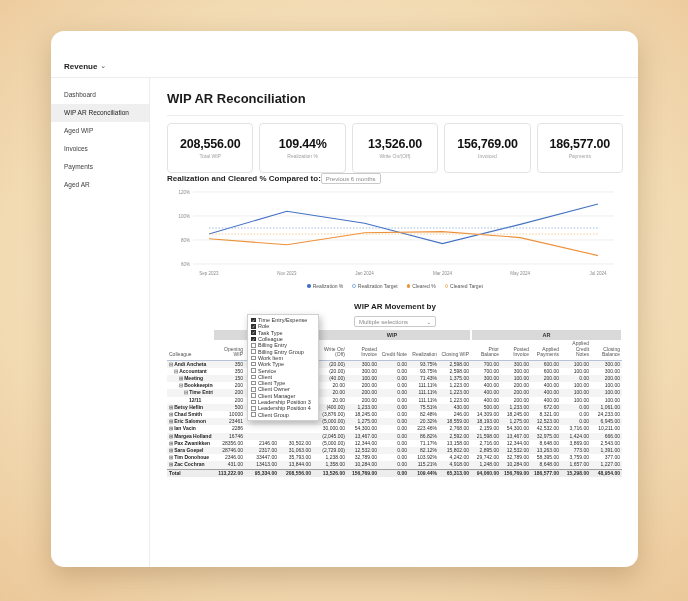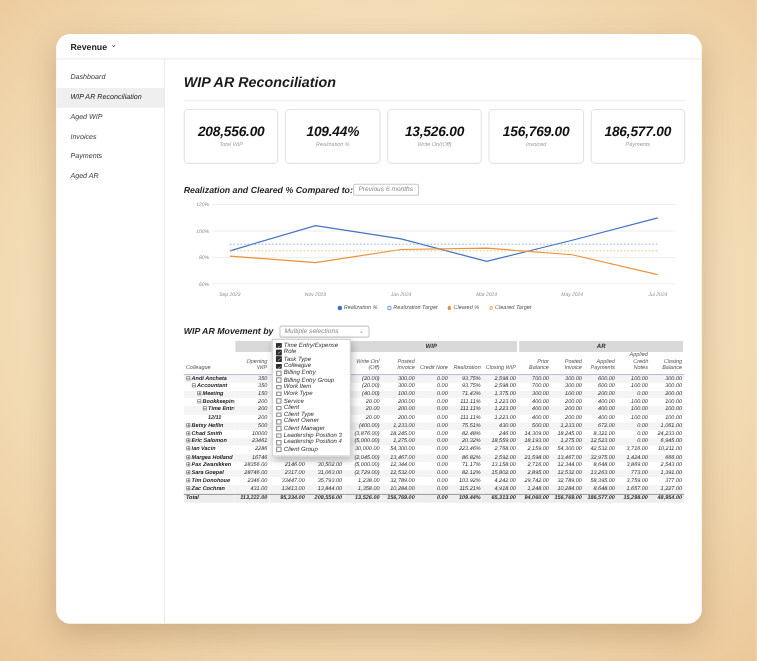--- a/index.html
+++ b/index.html
@@ -7,46 +7,46 @@
     width:688px;height:601px;overflow:hidden;
     font-family:"Liberation Sans",sans-serif;
     background:radial-gradient(120% 115% at 50% 46%, #f9ecd4 0%, #f3ddb6 38%, #e9c291 70%, #dcA873 100%);
     position:relative;
   }
   .card{
     position:absolute;left:51px;top:31px;width:587px;height:536px;
     background:#fff;border-radius:13px;box-shadow:0 10px 28px rgba(110,70,25,.28);
     overflow:hidden;
   }
-  .topbar{height:22px;border-bottom:1px solid #ececec;display:flex;align-items:center;padding-left:13px;gap:3px;}
+  .topbar{height:22px;border-bottom:1px solid #ececec;display:flex;align-items:center;padding-left:13px;gap:3px;margin-top:24px;}
   .app-title{font-size:8px;font-weight:bold;color:#222;}
   .chev{font-size:7px;color:#444;line-height:6px;}
-  .body-row{display:flex;height:513px;font-style:italic;}
+  .body-row{display:flex;height:513px;}
   .sidebar{width:99px;border-right:1px solid #ececec;padding-top:8px;box-sizing:border-box;flex:none;}
   .side-item{height:18px;line-height:18px;padding-left:13px;font-size:6.5px;color:#3d3d3d;white-space:nowrap;overflow:hidden;cursor:default;}
   .side-item.active{background:#efefef;color:#222;}
   .main{flex:1;padding:0 15px 0 17px;position:relative;box-sizing:border-box;}
   .page-title{margin-top:13px;font-size:13px;font-weight:bold;color:#1b1b1b;}
   .title-divider{margin-top:9px;border-top:1px solid #ebebeb;height:0;}
   .kpis{display:flex;gap:6px;margin-top:7px;}
   .kpi{flex:1;height:48px;border:1px solid #e3e3e3;border-radius:4px;background:#fff;
        display:flex;flex-direction:column;align-items:center;justify-content:center;}
   .kpi-value{font-size:12.5px;font-weight:bold;color:#111;letter-spacing:-.2px;}
   .kpi-label{font-size:5px;color:#9e9e9e;margin-top:2px;}
-  .chart-head{margin-top:18px;display:flex;align-items:center;gap:0;text-align:center;}
+  .chart-head{margin-top:0;display:flex;align-items:center;gap:0;text-align:center;}
   .sec-title{font-size:8px;font-weight:bold;color:#1f1f1f;white-space:nowrap;}
   .select-box{height:11px;border:1px solid #c9c9c9;border-radius:2px;background:#fff;
        font-size:6px;color:#8a8a8a;display:flex;align-items:center;gap:4px;
        padding:0 4px;box-sizing:border-box;white-space:nowrap;}
   .select-box .chev{font-size:5.5px;color:#8a8a8a;}
   svg.chart{display:block;width:455px;height:96px;margin-top:2px;}
   .legend{display:flex;justify-content:center;align-items:center;gap:9px;font-size:5px;color:#555;height:8px;}
   .legend-item{display:flex;align-items:center;gap:2px;cursor:default;}
   .legend-dot{width:3.5px;height:3.5px;border-radius:50%;box-sizing:border-box;flex:none;}
-  .movement-head{margin-top:12px;display:flex;align-items:center;gap:5px;position:relative;z-index:6;}
+  .movement-head{margin-top:12px;display:flex;align-items:center;gap:5px;position:relative;z-index:6;flex-direction:column;}
   .msel{width:82px;justify-content:space-between;}
   .dropdown-panel{position:absolute;left:80px;top:12px;width:70px;background:#fff;
       border:1px solid #cfcfcf;box-shadow:2px 3px 7px rgba(0,0,0,.25);padding:2px 0;z-index:9;}
   .dd-item{height:6.3px;display:flex;align-items:center;gap:2.5px;padding-left:3px;font-size:5.5px;color:#333;white-space:nowrap;}
   .cb{width:4.5px;height:4.5px;border:1px solid #919191;box-sizing:border-box;background:#fff;flex:none;
       font-size:4px;line-height:3.5px;text-align:center;color:#fff;}
   .cb.on{background:#2e2e2e;border-color:#2e2e2e;}
   table.matrix{margin-top:3px;border-collapse:collapse;table-layout:fixed;width:455px;font-size:5px;color:#2c2c2c;}
   table.matrix td,table.matrix th{overflow:hidden;}
   .grp-cell{height:8px;}

